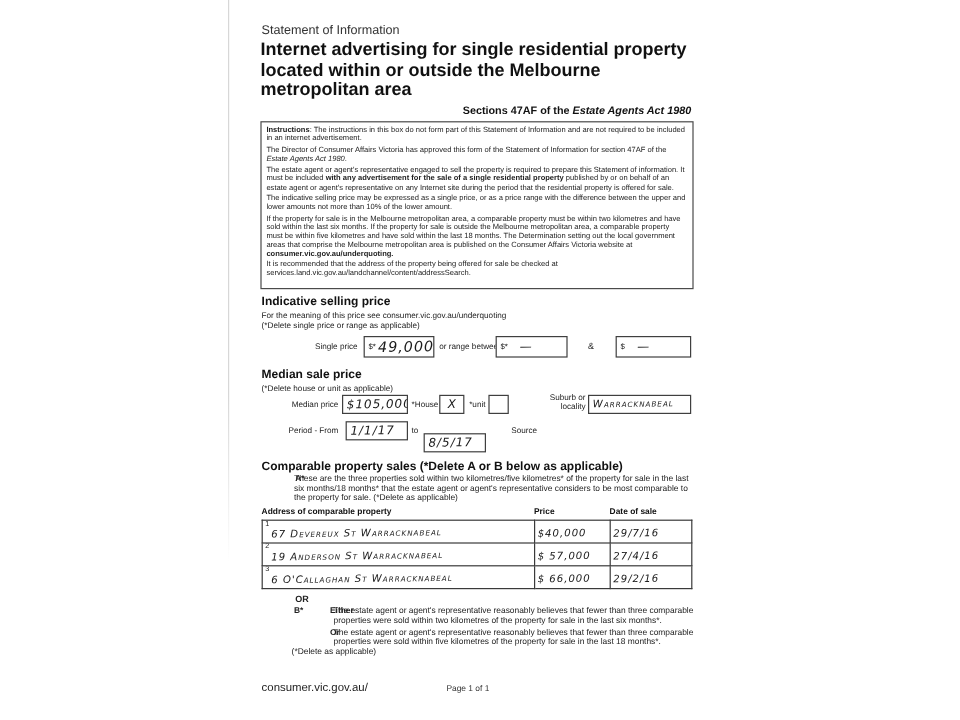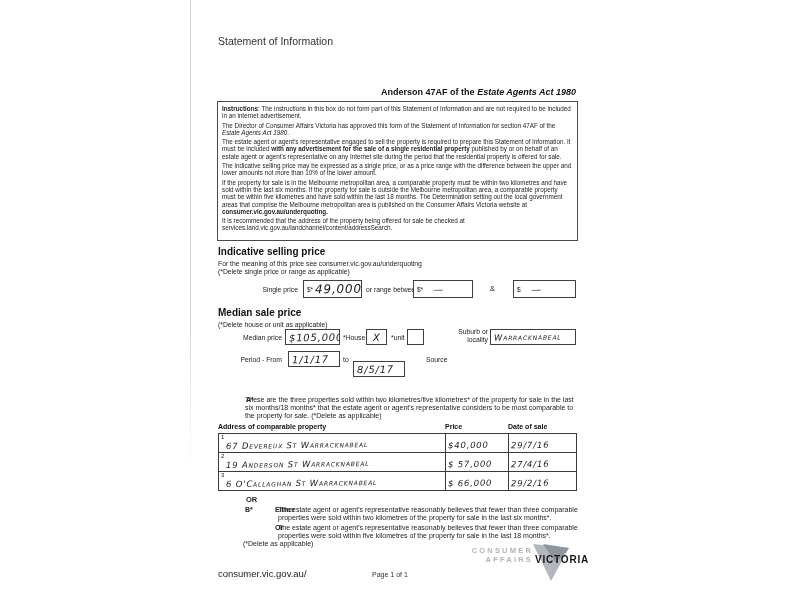--- a/index.html
+++ b/index.html
@@ -1,20 +1,20 @@
 <!DOCTYPE html>
 <html><head>
 <meta charset="utf-8">
 <style>
   html,body{margin:0;padding:0;background:#ffffff;}
   body{width:800px;height:600px;position:relative;font-family:"Liberation Sans","DejaVu Sans",sans-serif;color:#1c1c1c;-webkit-font-smoothing:antialiased;}
   .page{position:absolute;left:0;top:0;width:800px;height:600px;background:#fff;overflow:hidden;}
   .abs{position:absolute;}
   .page-edge{position:absolute;left:190px;top:0;width:1px;height:468px;background:linear-gradient(#d7d7d7 70%,rgba(221,221,221,0));}
-  .kicker{left:218px;top:19px;font-size:10.5px;color:#333;margin-top:16px;}
+  .kicker{left:218px;top:19px;font-size:10.5px;color:#333;}
   .title{left:217px;top:34px;width:366px;font-size:15px;font-weight:bold;line-height:16.5px;color:#111;margin:0;}
   .section-ref{left:218px;top:87px;width:358px;text-align:right;font-size:9px;font-weight:bold;color:#111;}
   .section-ref em{font-style:italic;}
   .instructions-box{left:217px;top:101px;width:351px;height:132px;border:1px solid #4a4a4a;padding:3px 4px;font-size:6.3px;line-height:7.3px;color:#222;overflow:hidden;}
   .instructions-box p{margin:0 0 2px 0;}
   .h2{font-size:10px;font-weight:bold;color:#111;}
   .note{font-size:6.8px;color:#222;}
   .lbl{font-size:6.8px;color:#222;}
   .lbl-r{text-align:right;}
   .fbox{border:1px solid #3f3f3f;background:#fff;box-sizing:border-box;display:flex;align-items:center;padding-left:3px;gap:2px;overflow:hidden;}
@@ -40,22 +40,23 @@
   .logo-victoria{position:absolute;left:80px;top:13px;font-size:10px;font-weight:bold;color:#161616;letter-spacing:0.8px;}
   .logo-tri{position:absolute;left:76px;top:2px;}
 </style>
 </head>
 <body>
 
 <div class="page">
   <div class="page-edge"></div>
 
   <div class="abs kicker">Statement of Information</div>
+  <h1 class="abs title">Internet advertising for single residential property located within or outside the Melbourne metropolitan area</h1>
   <div class="abs section-ref">
-    <span>Anderson 47AF of the </span><em>Estate Agents Act 1980</em>
+    <span>Sections 47AF of the </span><em>Estate Agents Act 1980</em>
   </div>
 
   <div class="abs instructions-box">
     <p><b>Instructions</b><span>: The instructions in this box do not form part of this Statement of Information and are not required to be included in an internet advertisement.</span></p>
     <p><span>The Director of Consumer Affairs Victoria has approved this form of the Statement of Information for section 47AF of the </span><em>Estate Agents Act 1980</em><span>.</span></p>
     <p><span>The estate agent or agent's representative engaged to sell the property is required to prepare this Statement of information. It must be included </span><b>with any advertisement for the sale of a single residential property</b><span> published by or on behalf of an estate agent or agent's representative on any Internet site during the period that the residential property is offered for sale.</span></p>
     <p>The indicative selling price may be expressed as a single price, or as a price range with the difference between the upper and lower amounts not more than 10% of the lower amount.</p>
     <p><span>If the property for sale is in the Melbourne metropolitan area, a comparable property must be within two kilometres and have sold within the last six months. If the property for sale is outside the Melbourne metropolitan area, a comparable property must be within five kilometres and have sold within the last 18 months. The Determination setting out the local government areas that comprise the Melbourne metropolitan area is published on the Consumer Affairs Victoria website at </span><b>consumer.vic.gov.au/underquoting.</b></p>
     <p>It is recommended that the address of the property being offered for sale be checked at services.land.vic.gov.au/landchannel/content/addressSearch.</p>
   </div>
@@ -103,20 +104,21 @@
   <div class="abs lbl lbl-r" style="left:226px;top:356px;width:56px;">Period - From</div>
   <div class="abs fbox" style="left:288px;top:351px;width:52px;height:16px;">
     <span class="hw hw-md">1/1/17</span>
   </div>
   <div class="abs lbl" style="left:343px;top:356px;">to</div>
   <div class="abs fbox" style="left:353px;top:351px;width:52px;height:16px;margin-top:10px;">
     <span class="hw hw-md">8/5/17</span>
   </div>
   <div class="abs lbl" style="left:426px;top:356px;">Source</div>
 
+  <div class="abs h2" style="left:218px;top:384px;">Comparable property sales (*Delete A or B below as applicable)</div>
   <div class="abs body-sm bold" style="left:218px;top:396px;">A*</div>
   <div class="abs body-sm" style="left:245px;top:396px;width:332px;">These are the three properties sold within two kilometres/five kilometres* of the property for sale in the last six months/18 months* that the estate agent or agent's representative considers to be most comparable to the property for sale. (*Delete as applicable)</div>
 
   <div class="abs tbl-headers">
     <span class="c1">Address of comparable property</span>
     <span class="c2">Price</span>
     <span class="c3">Date of sale</span>
   </div>
 
   <table class="comp">
@@ -148,24 +150,13 @@
   <div class="abs body-sm bold" style="left:217px;top:506px;">B*</div>
   <div class="abs body-sm bold" style="left:247px;top:506px;">Either</div>
   <div class="abs body-sm" style="left:278px;top:506px;width:300px;">The estate agent or agent's representative reasonably believes that fewer than three comparable properties were sold within two kilometres of the property for sale in the last six months*.</div>
   <div class="abs body-sm bold" style="left:247px;top:524px;">Or</div>
   <div class="abs body-sm" style="left:278px;top:524px;width:300px;">The estate agent or agent's representative reasonably believes that fewer than three comparable properties were sold within five kilometres of the property for sale in the last 18 months*.</div>
   <div class="abs body-sm" style="left:243px;top:540px;">(*Delete as applicable)</div>
 
   <div class="abs footer-site">consumer.vic.gov.au/</div>
   <div class="abs footer-page">Page 1 of 1</div>
 
-  <div class="abs logo">
-    <div class="logo-words">
-      <div>CONSUMER</div>
-      <div>AFFAIRS</div>
-    </div>
-    <svg class="logo-tri" width="40" height="40" viewBox="0 0 40 40">
-      <polygon points="2,1 38,5 20,38" fill="#b2b7bd"></polygon>
-      <polygon points="12,1 38,5 25,20" fill="#8e959c"></polygon>
-    </svg>
-    <div class="logo-victoria">VICTORIA</div>
-  </div>
 </div>
 
 </body></html>

